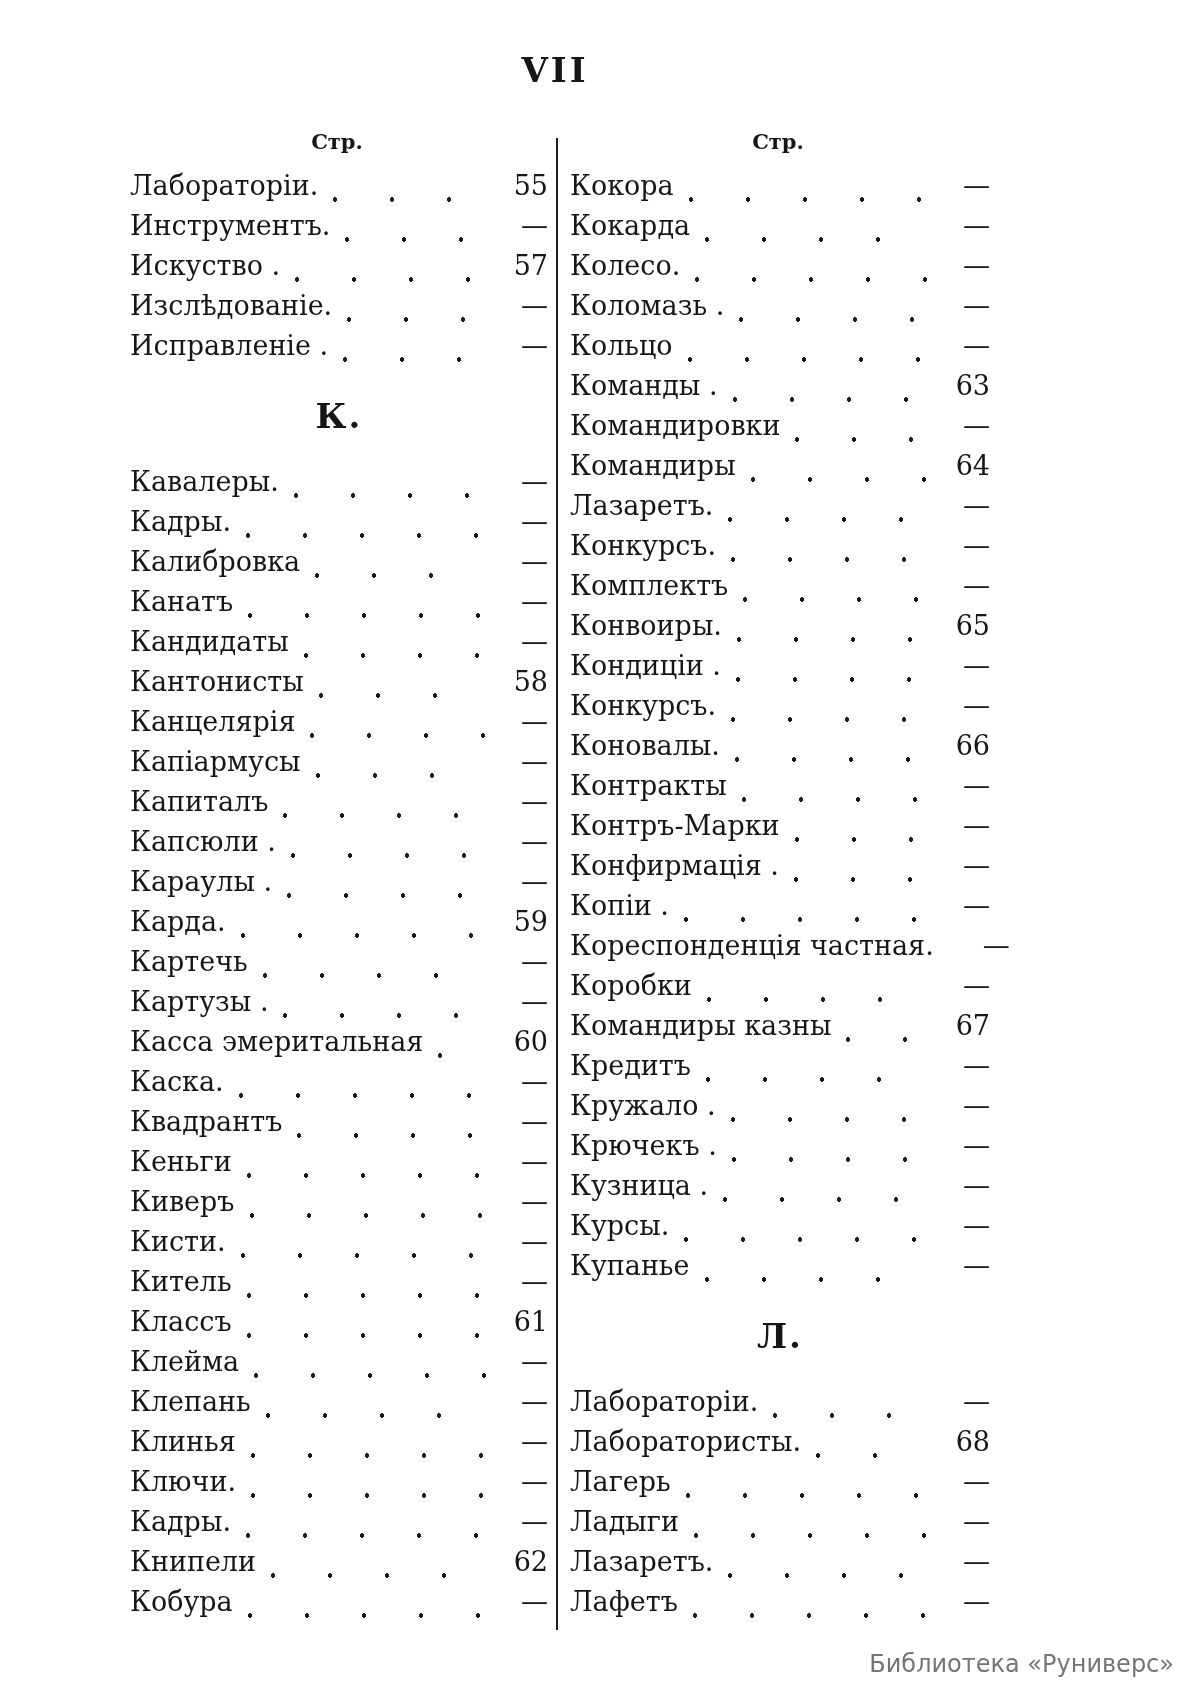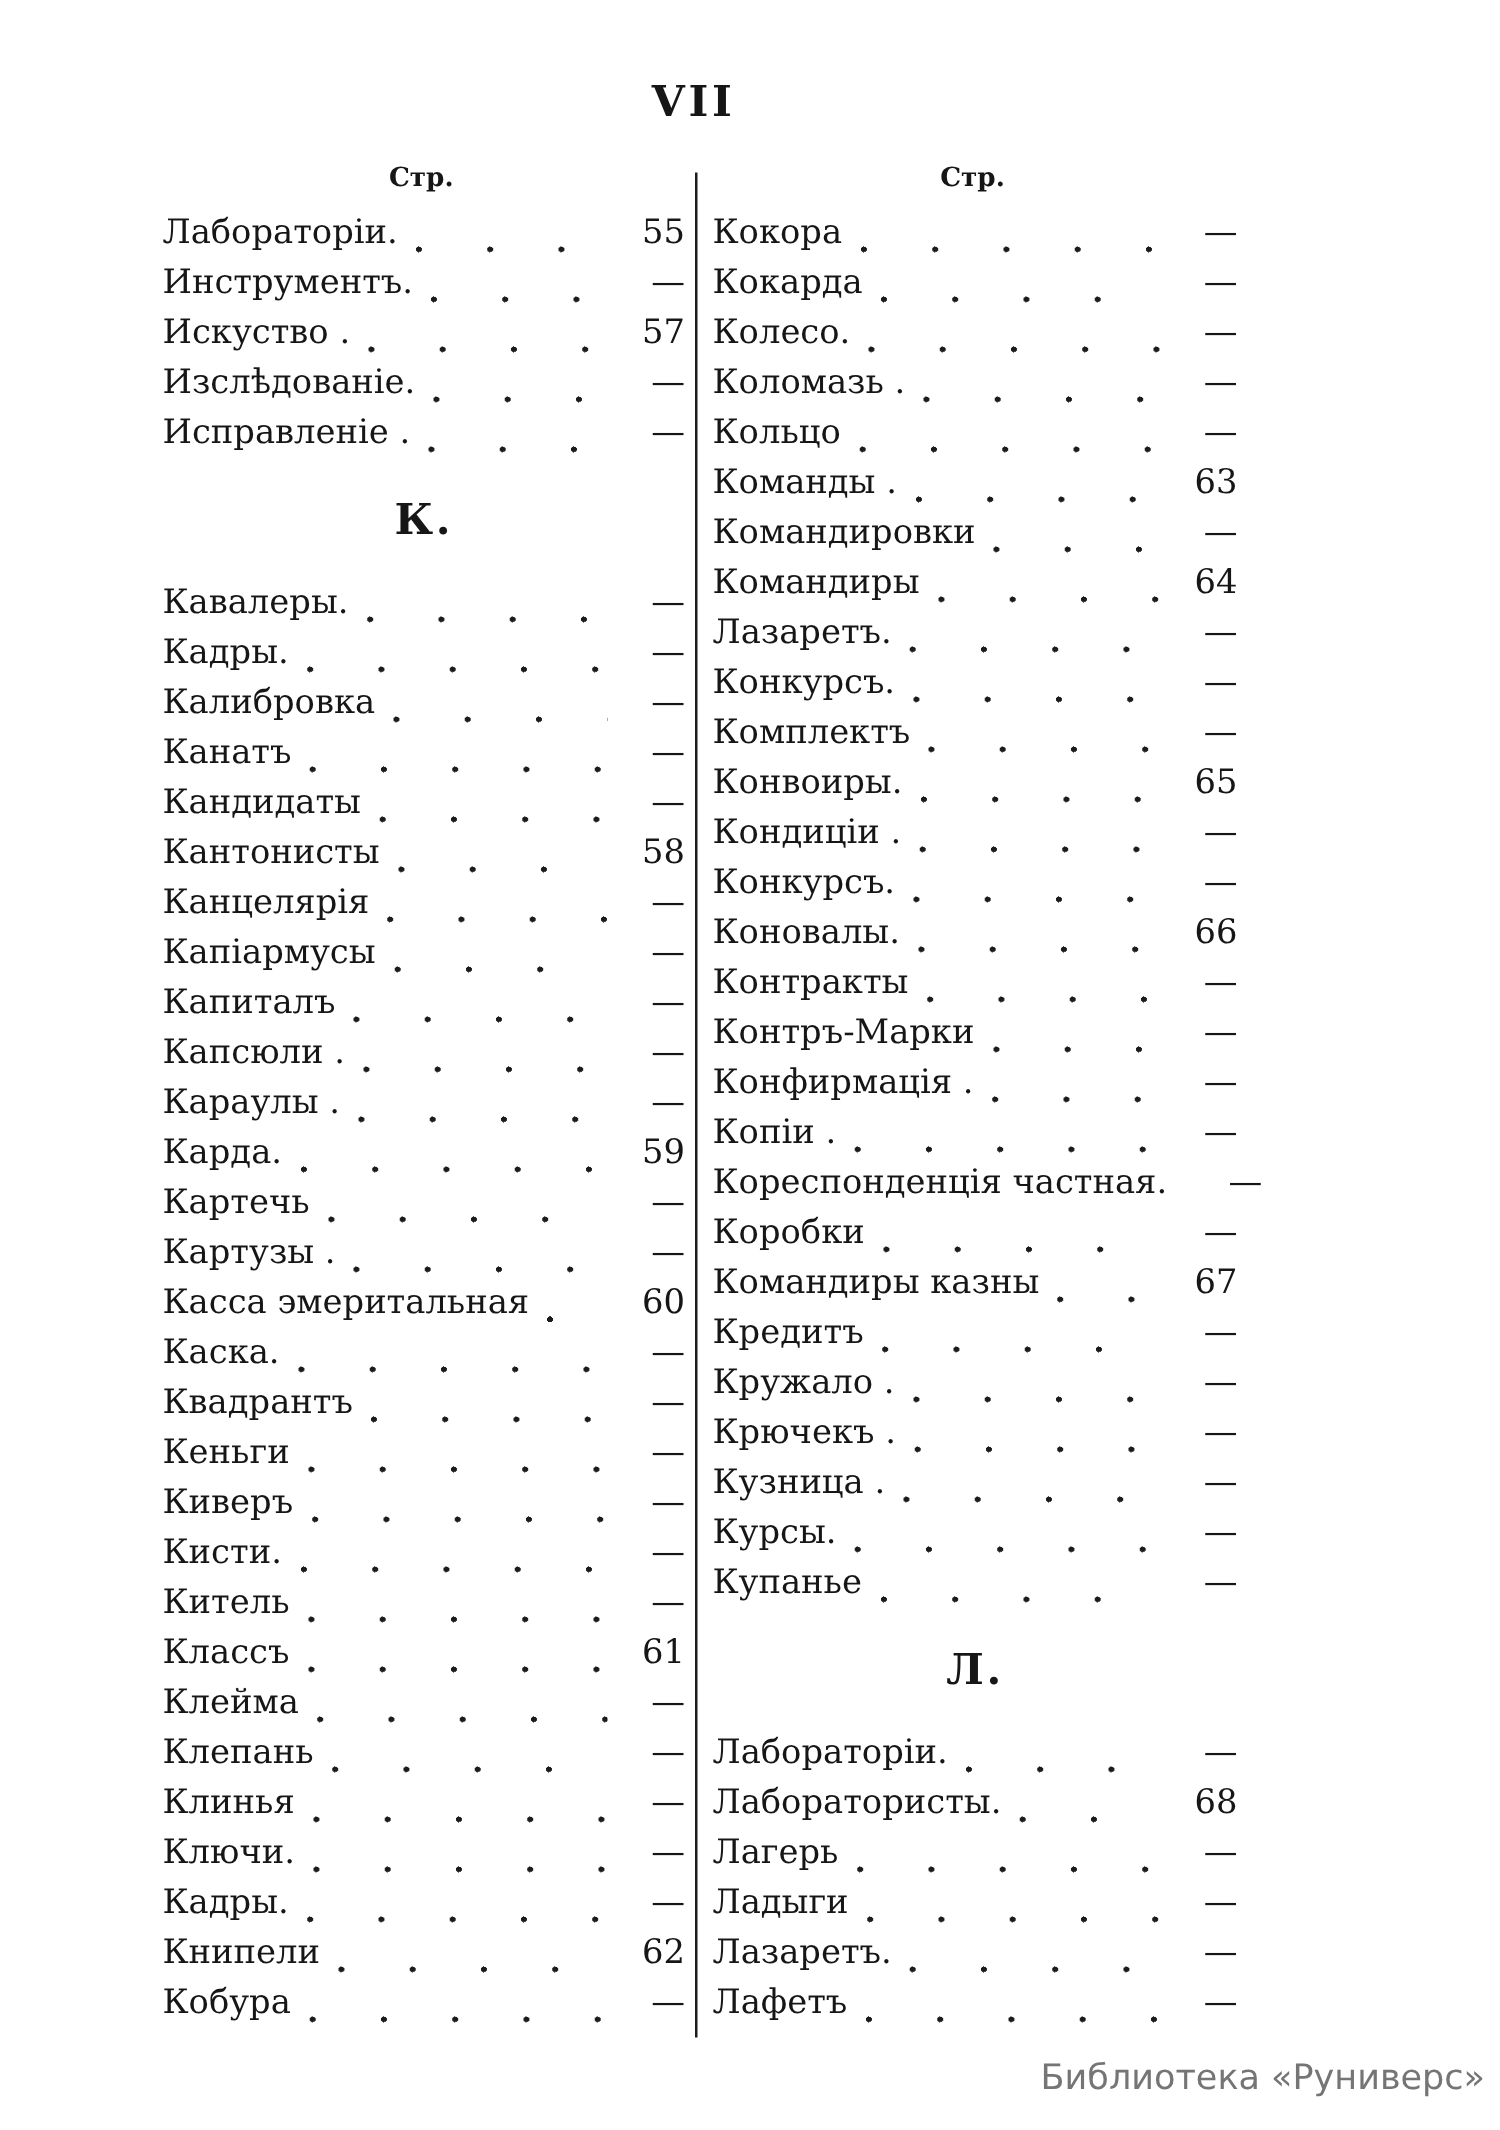--- a/index.html
+++ b/index.html
@@ -2,21 +2,21 @@
 <html><head>
 <meta charset="utf-8">
 <style>
   html,body { margin:0; padding:0; background:#e8e8e8; }
   .page {
     position:relative; width:1200px; height:1704px; margin:0 auto;
     background:#ffffff; overflow:hidden;
     font-family:"DejaVu Serif", serif; color:#161616;
   }
   .folio {
-    position:absolute; top:62px; left:0; width:1110px;
+    position:absolute; top:50px; left:0; width:1110px;
     text-align:center; font-size:34px; letter-spacing:3px; font-weight:bold;
   }
   .divider {
     position:absolute; left:556px; top:138px; width:2px; height:1492px;
     background:#1c1c1c;
   }
   .col { position:absolute; top:126px; }
   .col-left  { left:130px; width:418px; }
   .col-right { left:570px; width:420px; }
   .str-head {
@@ -32,22 +32,22 @@
   .leader {
     flex:1 1 0; min-width:0; height:7px; align-self:flex-end;
     margin:0 10px 7px 14px;
     background-image:radial-gradient(circle 2.4px at 3px 3.5px, #1b1b1b 97%, transparent);
     background-size:57px 7px; background-repeat:repeat-x;
   }
   .pagecol {
     min-width:52px; text-align:right; font-size:27px; white-space:nowrap;
   }
   .watermark {
-    position:absolute; right:12px; bottom:26px;
-    font-family:"DejaVu Sans", sans-serif; font-size:28px; color:#757575;
+    position:absolute; right:26px; bottom:26px;
+    font-family:"DejaVu Sans", sans-serif; font-size:24px; color:#757575;
   }
 </style>
 </head>
 <body>
 
 <div class="page">
 
   <div class="folio">VII</div>
 
   <div class="divider"></div>

